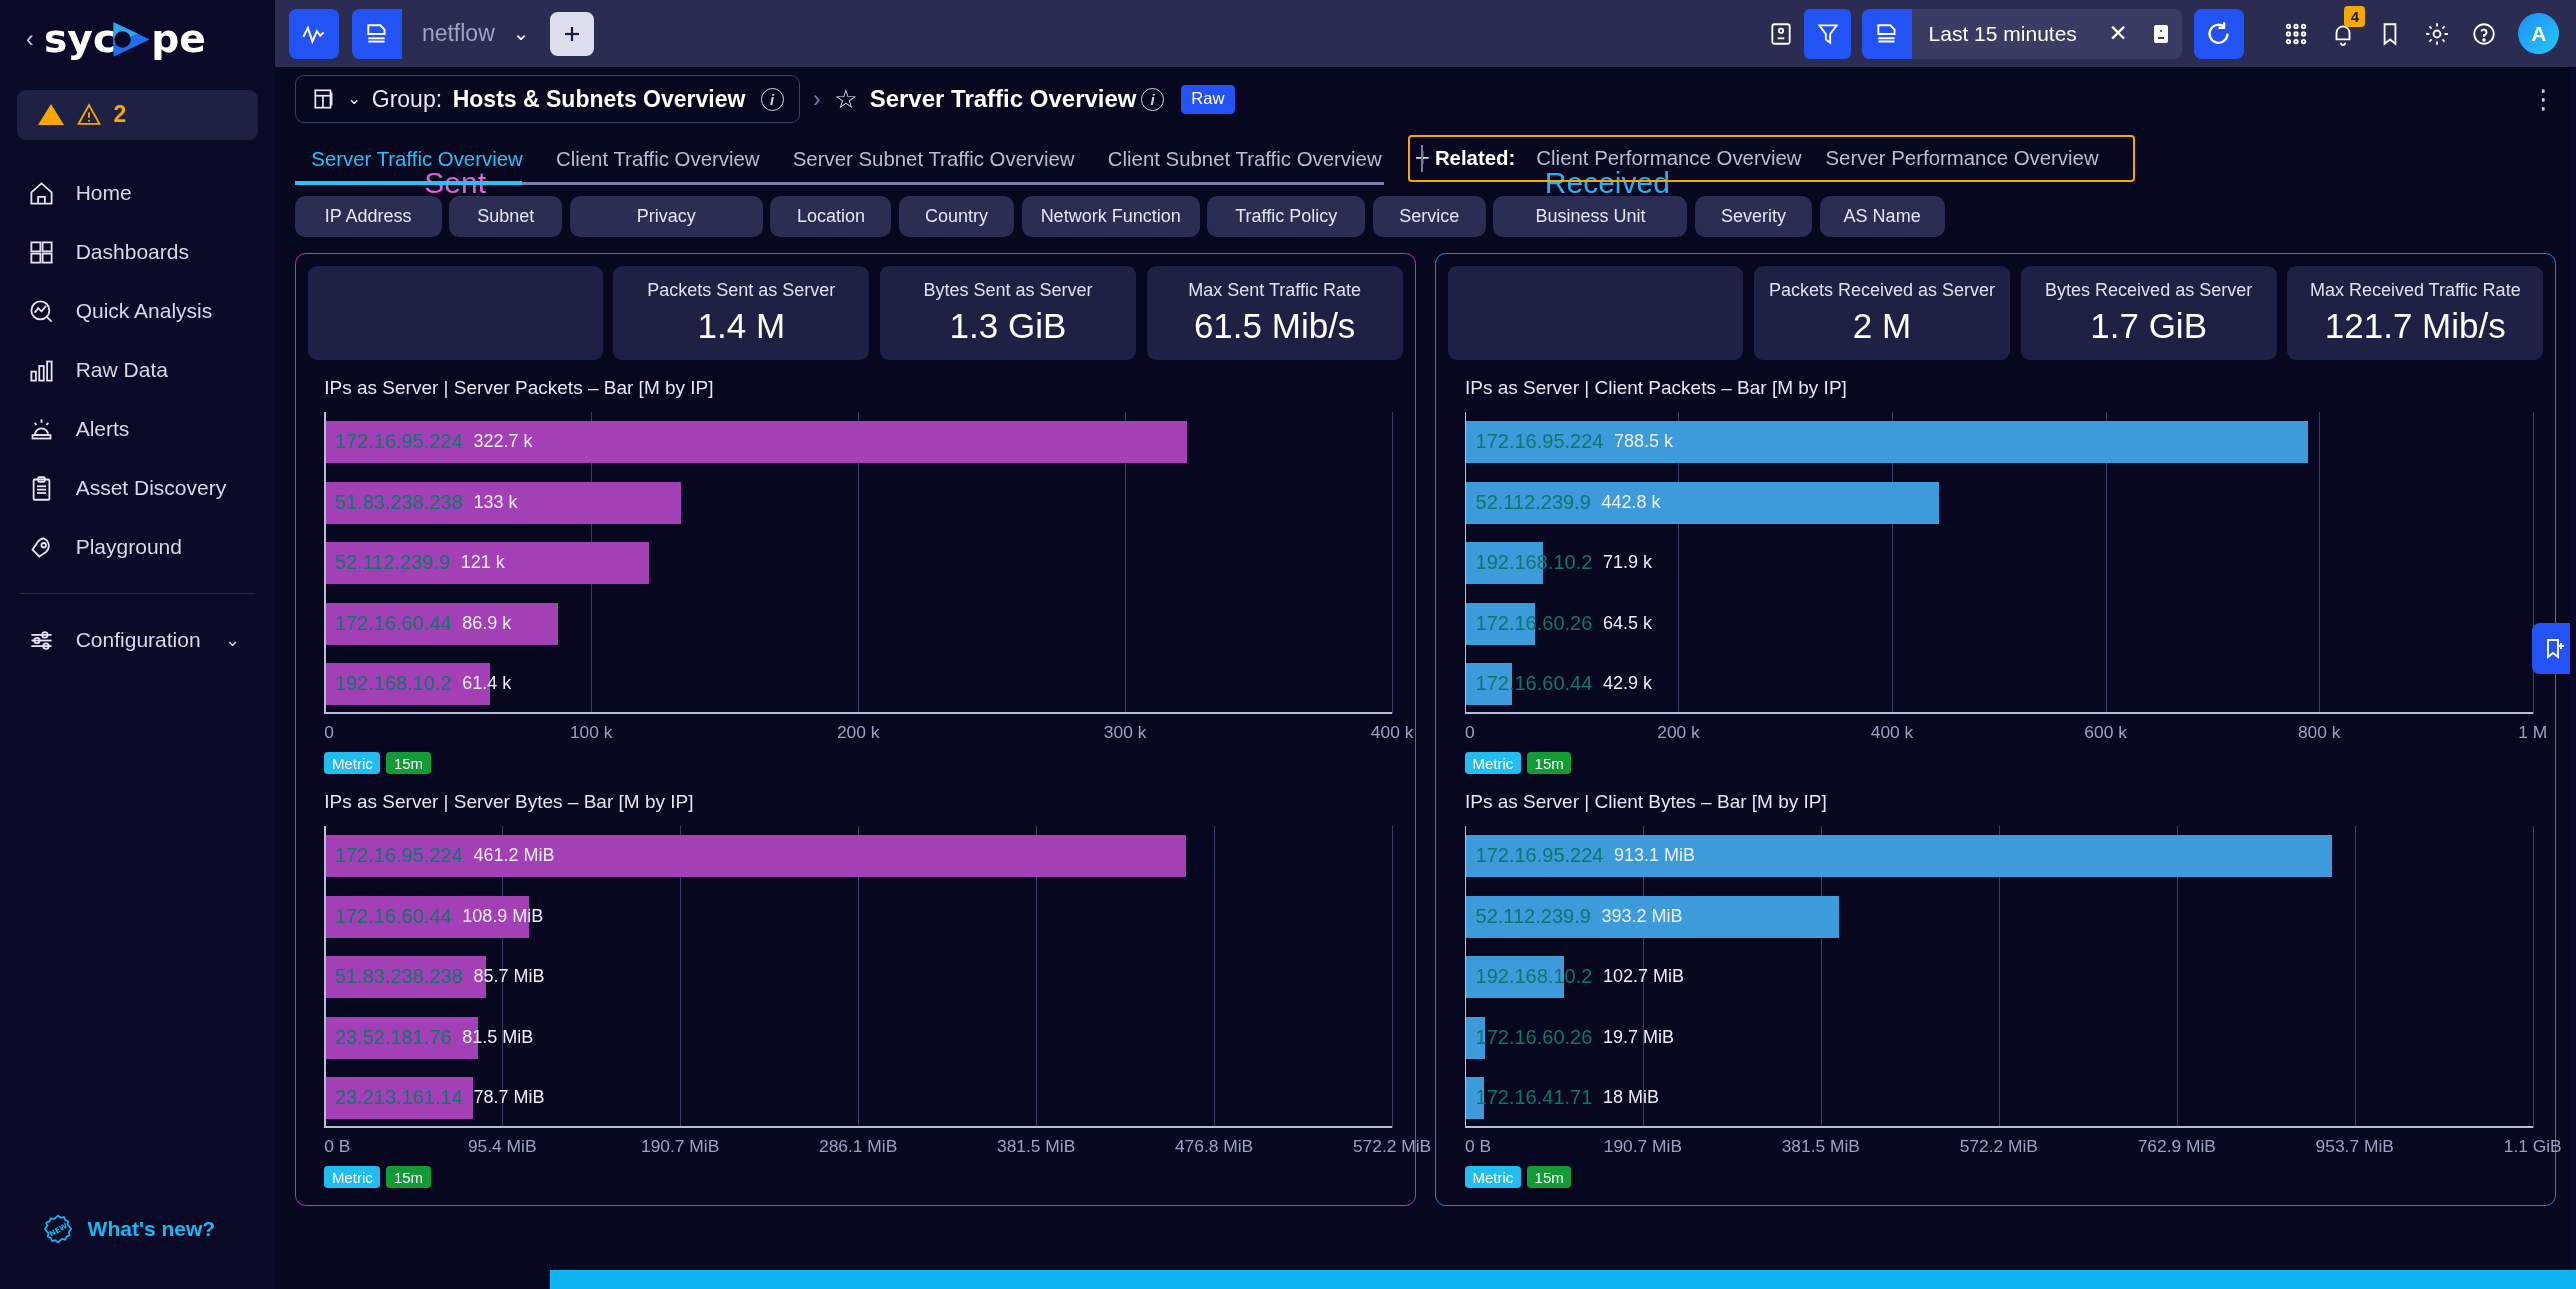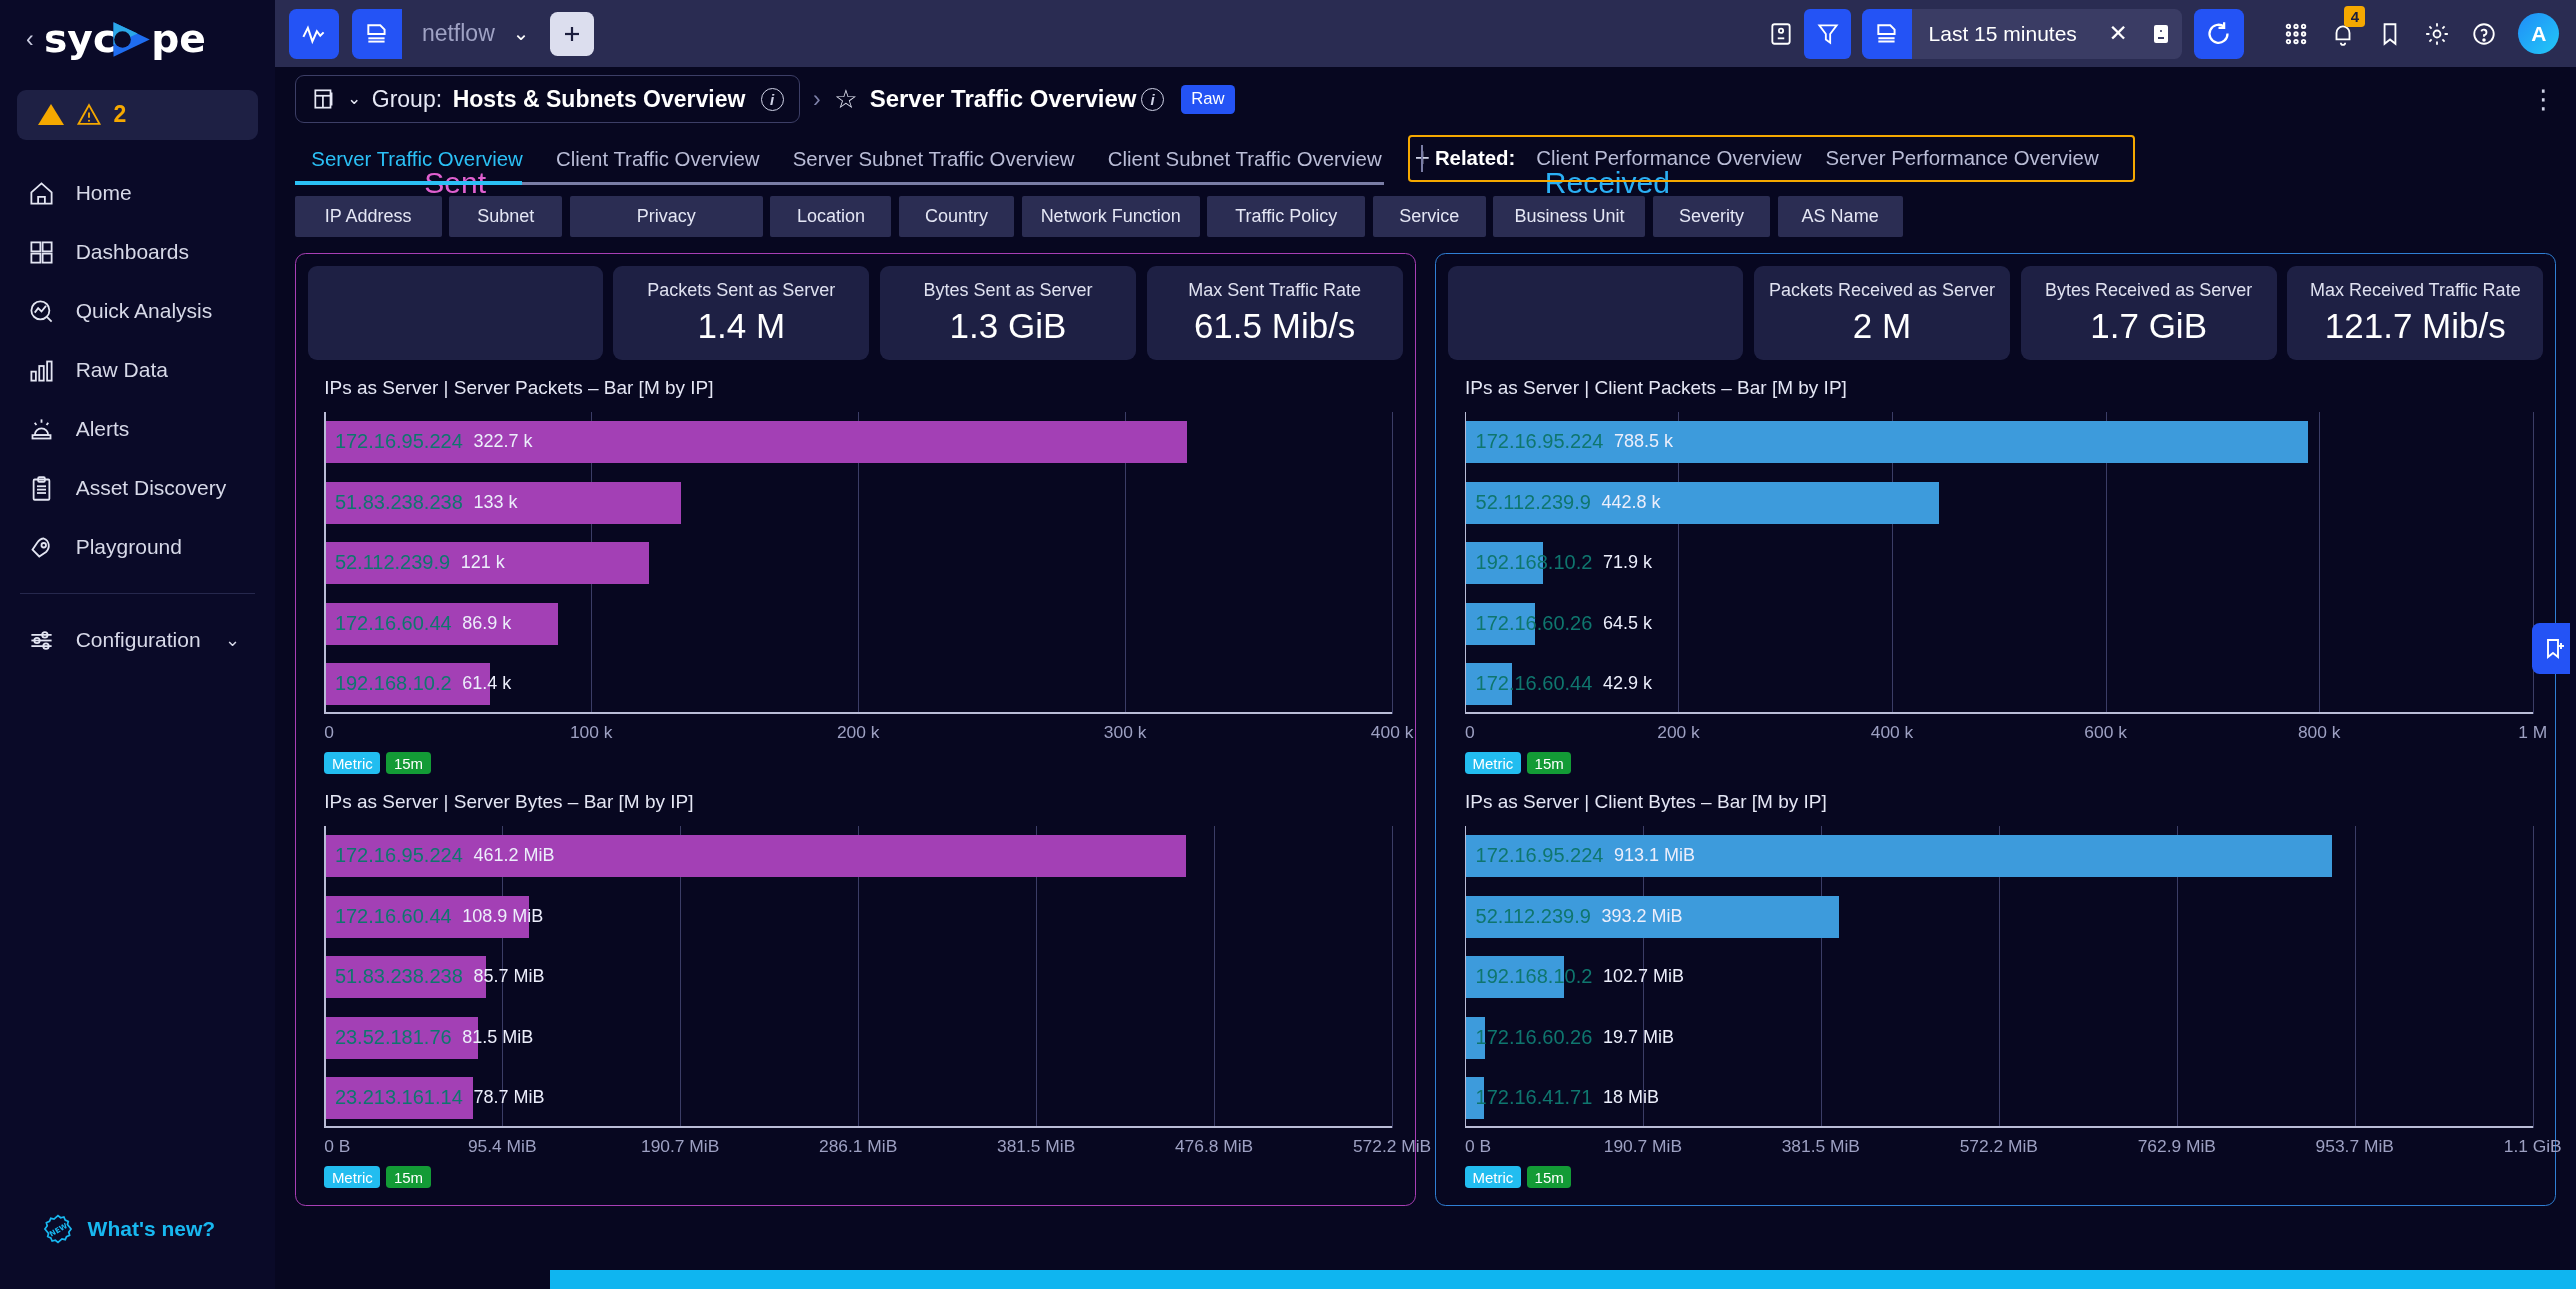--- a/index.html
+++ b/index.html
@@ -145,21 +145,21 @@
     height: 47px; padding: 0 10.6px;
   }
   .rel-bar { width:2.3px; height:27px; background:#7a7da6; margin-right:12px;}
   .rel-label { color:#ffffff; font-size:20.4px; font-weight:700; margin-right: 21px;}
   .rel-link { color:#b9bcd6; font-size:20.4px; margin-right: 24px; cursor:pointer; white-space:nowrap;}
 
   
   .chips-row { display:flex; align-items:center; gap: 7.6px; padding: 10.6px 19.7px 0 19.7px; }
   .chip {
     background:#2b2d53; color:#e4e6f4; font-size:18px;
-    border-radius: 2px; height: 41px;
+    border-radius: 10px; height: 41px;
     display:flex; align-items:center; justify-content:center;
     cursor:pointer; white-space:nowrap;
   }
 
   
   .panels { display:flex; gap: 19.7px; padding: 16.6px 19.7px 0 19.7px; }
   .panel { flex:1; border-radius: 10.6px; padding: 12px 12px 16.6px 12px; }
   .panel-sent { border:1.1px solid #a83fb5; }
   .panel-recv { border:1.1px solid #2f7fd4; }
 
@@ -486,21 +486,21 @@
 
     <div class="chips-row">
       <span class="chip" style="width:147px">IP Address</span>
       <span class="chip" style="width:113px">Subnet</span>
       <span class="chip" style="width:193px">Privacy</span>
       <span class="chip" style="width:121px">Location</span>
       <span class="chip" style="width:115px">Country</span>
       <span class="chip" style="width:178px">Network Function</span>
       <span class="chip" style="width:158px">Traffic Policy</span>
       <span class="chip" style="width:113px">Service</span>
-      <span class="chip" style="width:152px">Business Unit</span>
+      <span class="chip" style="width:194px">Business Unit</span>
       <span class="chip" style="width:117px">Severity</span>
       <span class="chip" style="width:125px">AS Name</span>
     </div>
 
     <div class="panels">
 
       <div class="panel panel-sent">
         <div class="kpi-row">
           <div class="kpi kpi-dir">
             <span class="kpi-dir sent">Sent</span>

